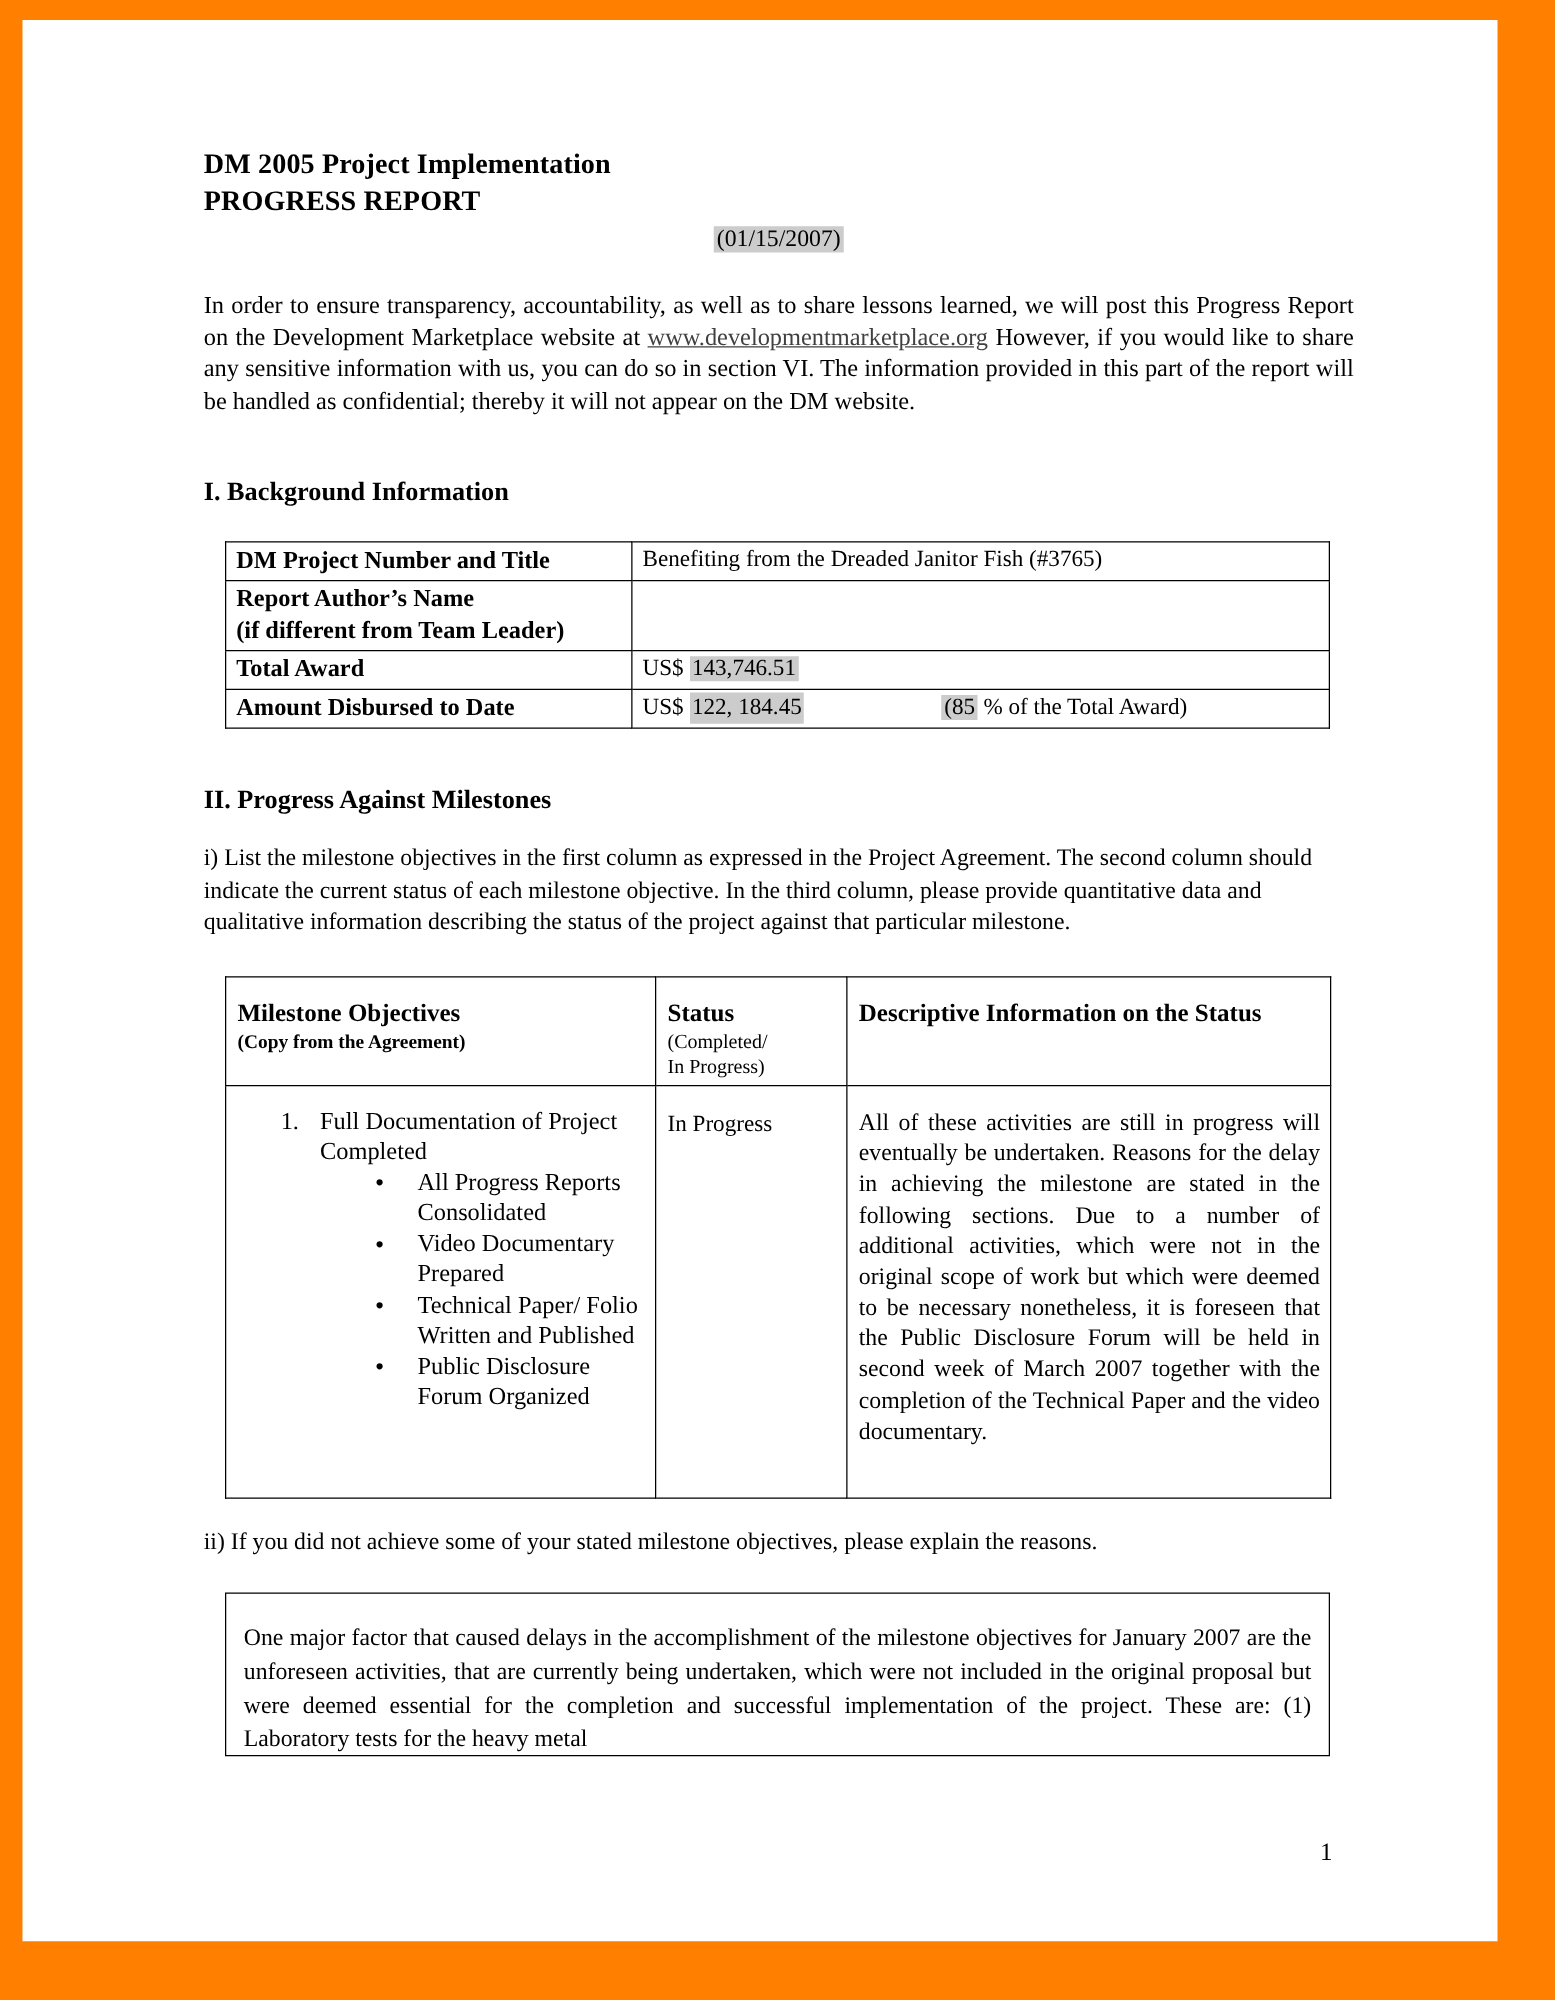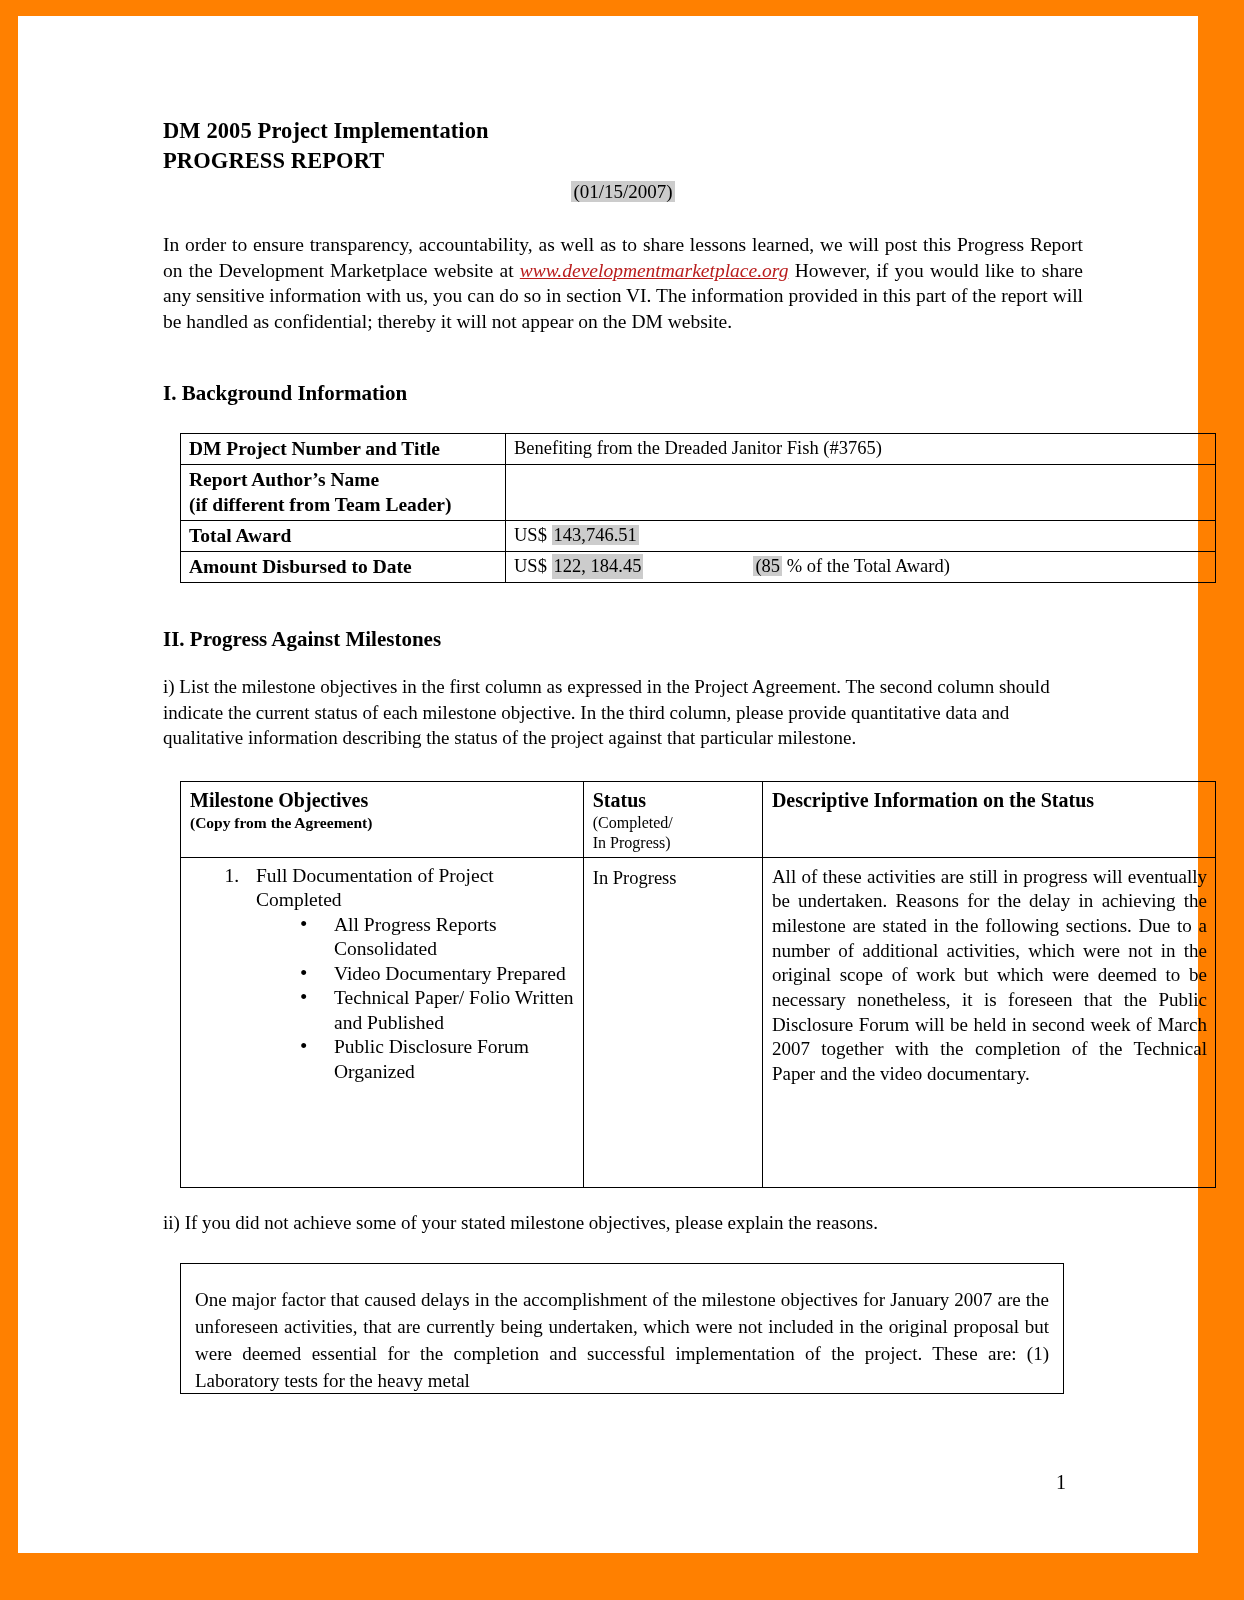--- a/index.html
+++ b/index.html
@@ -45,42 +45,42 @@
   }
   .hl{background:#cccccc;padding:0 2px;}
 
   .intro{
     margin-top:26px;
     font-size:19.5px;
     line-height:25.5px;
     text-align:justify;
     text-justify:inter-word;
   }
-  .intro a{color:#b91c1c;text-decoration:underline;font-style:italic;}
+  .intro a{color:#404040;text-decoration:underline;}
 
   h2.section{
     font-size:21px;
     font-weight:bold;
     margin:0;
     padding:0;
   }
   #sec1{margin-top:47px;}
   #sec2{margin-top:44px;}
 
   .para{
     font-size:19px;
     line-height:25.5px;
     margin-top:22px;
     text-align:left;
   }
 
   
   table.doc{
     border-collapse:collapse;
-    width:1036px;
+    width:884px;
     margin-left:17px;
     table-layout:fixed;
   }
   table.doc td{
     border:1px solid #000;
     vertical-align:top;
     padding:2px 6px 3px 8px;
   }
   #bg-table{margin-top:27px;}
   #bg-table td.lbl{
@@ -94,21 +94,21 @@
     font-size:18.5px;
     line-height:25px;
   }
   .val-row{display:flex;}
   .val-pct{margin-left:110px;}
 
   #ms-table{margin-top:30px;}
   #ms-table col.c1{width:344px;}
   #ms-table col.c2{width:153px;}
   #ms-table col.c3{width:387px;}
-  #ms-table td{padding:6px 8px 4px 9px;}
+  #ms-table td{padding:17px 8px 4px 9px;}
   .mhead-main{font-weight:bold;font-size:20px;line-height:25px;}
   .mhead-sub{font-weight:bold;font-size:15.5px;line-height:19px;}
   .mhead-sub2{font-weight:normal;font-size:16px;line-height:20px;}
   .ms-body{height:330px;}
   .status-txt{font-size:18.5px;line-height:24px;padding-top:2px;}
   .desc-txt{
     font-size:19px;
     line-height:24.7px;
     text-align:justify;
     text-justify:inter-word;

